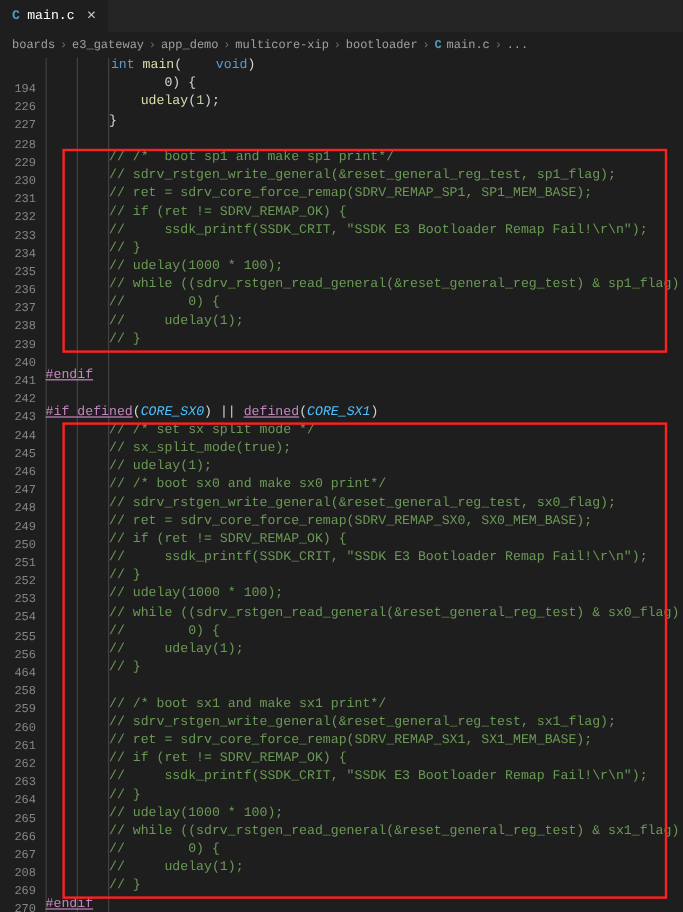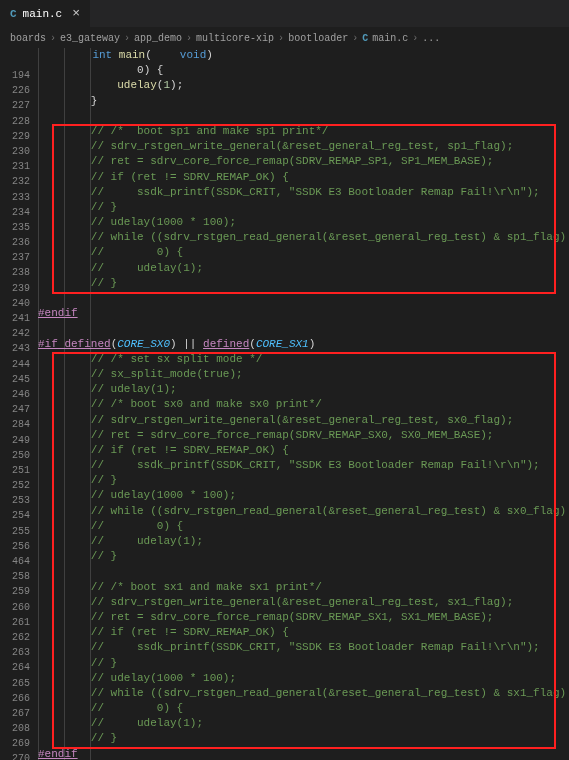--- a/index.html
+++ b/index.html
@@ -145,21 +145,21 @@
       <div>238</div>
       <div>239</div>
       <div>240</div>
       <div>241</div>
       <div>242</div>
       <div>243</div>
       <div>244</div>
       <div>245</div>
       <div>246</div>
       <div>247</div>
-      <div>284</div>
+      <div>248</div>
       <div>249</div>
       <div>250</div>
       <div>251</div>
       <div>252</div>
       <div>253</div>
       <div>254</div>
       <div>255</div>
       <div>256</div>
       <div>464</div>
       <div>258</div>

